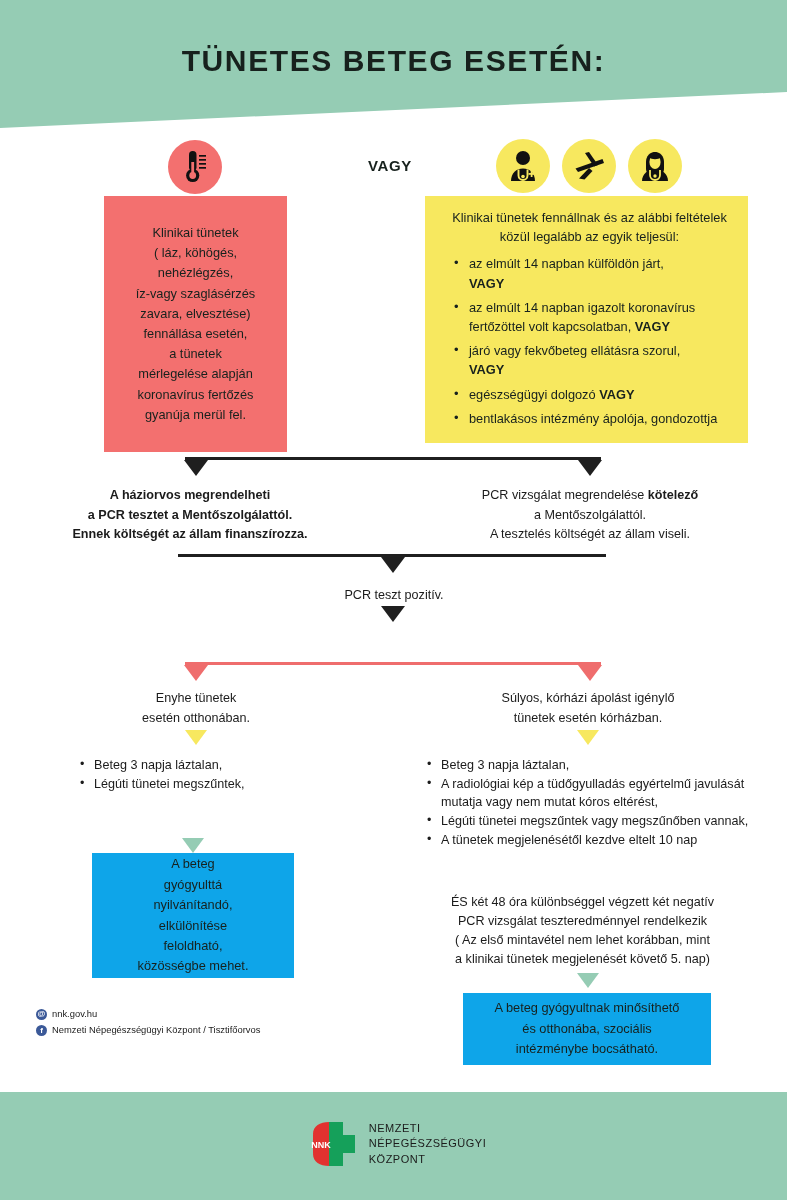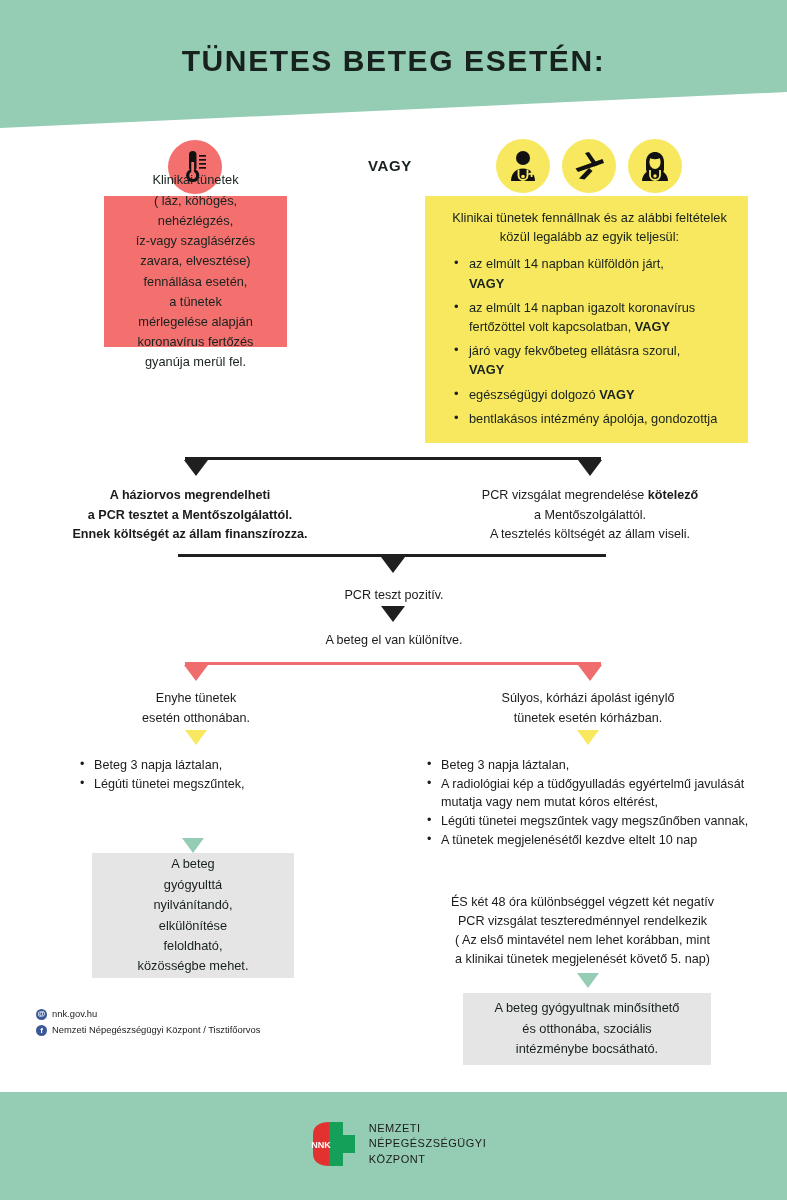--- a/index.html
+++ b/index.html
@@ -94,21 +94,21 @@
     letter-spacing: 0.6px;
     color: #17211d;
   }
 
   
   .pink-box {
     position: absolute;
     left: 104px;
     top: 196px;
     width: 183px;
-    height: 151px;
+    height: 256px;
     background: #f3706f;
     display: flex;
     align-items: center;
     justify-content: center;
   }
   .pink-box p {
     margin: 0;
     text-align: center;
     font-size: 12.8px;
     line-height: 1.58;
@@ -204,21 +204,21 @@
   .bullets li::before {
     content: "\2022";
     position: absolute;
     left: -14px;
     top: -1px;
   }
 
   
   .green-box {
     position: absolute;
-    background: #e5e5e5;
+    background: #0ea5e9;
     display: flex;
     align-items: center;
     justify-content: center;
   }
   .green-box p {
     margin: 0;
     text-align: center;
     font-size: 12.8px;
     line-height: 1.6;
     color: #17211d;
@@ -329,23 +329,20 @@
     PCR vizsgálat megrendelése <b>kötelező</b><br>a Mentőszolgálattól.<br>A tesztelés költségét az állam viseli.
   </div>
 
   <div class="hline" style="left:178px; top:554px; width:428px;"></div>
   <div class="tri" style="left:381px; top:557px;"></div>
 
   <div class="flow-text" style="left:244px; top:586px; width:300px;">
     PCR teszt pozitív.
   </div>
   <div class="tri" style="left:381px; top:606px;"></div>
-  <div class="flow-text" style="left:244px; top:631px; width:300px;">
-    A beteg el van különítve.
-  </div>
 
   <div class="hline red" style="left:185px; top:662px; width:416px;"></div>
   <div class="tri red" style="left:184px; top:665px;"></div>
   <div class="tri red" style="left:578px; top:665px;"></div>
 
   <div class="flow-text" style="left:46px; top:689px; width:300px;">
     Enyhe tünetek<br>esetén otthonában.
   </div>
   <div class="flow-text" style="left:438px; top:689px; width:300px;">
     Súlyos, kórházi ápolást igénylő<br>tünetek esetén kórházban.

